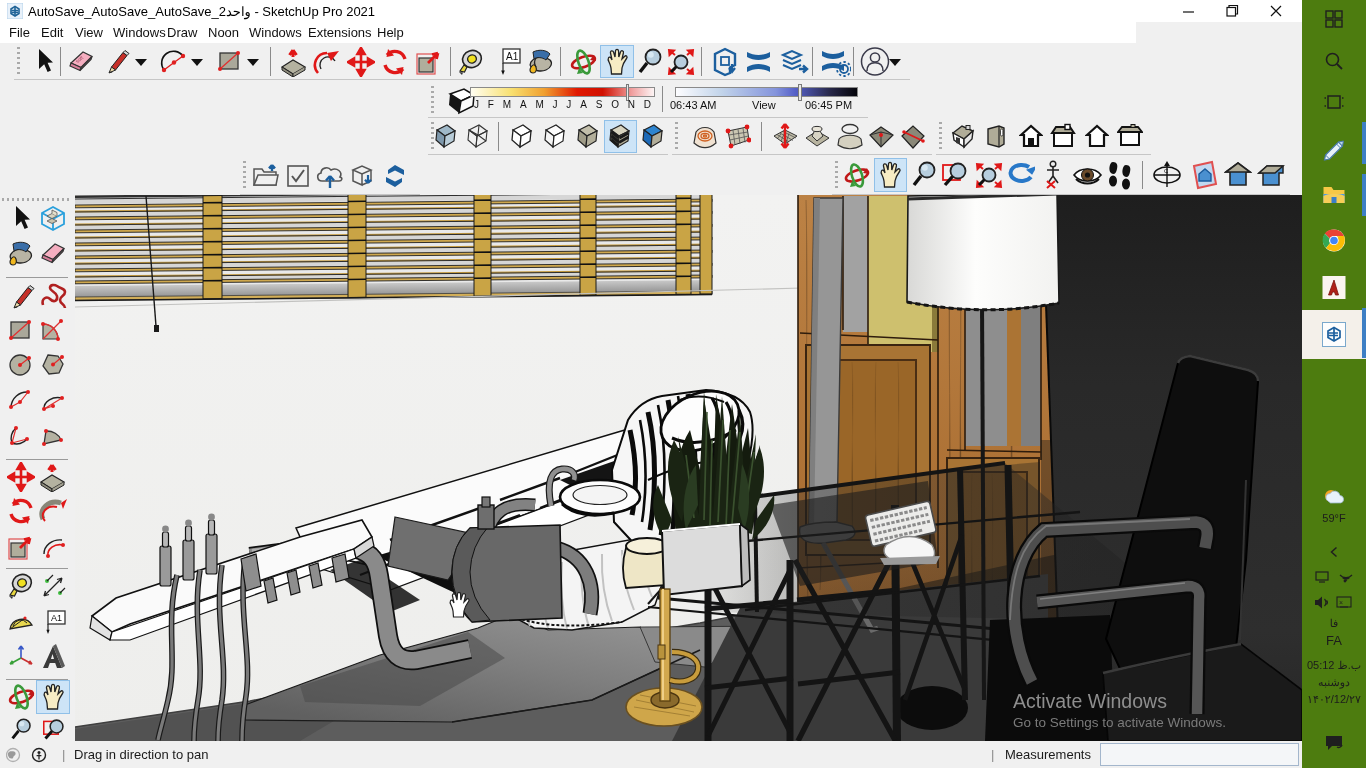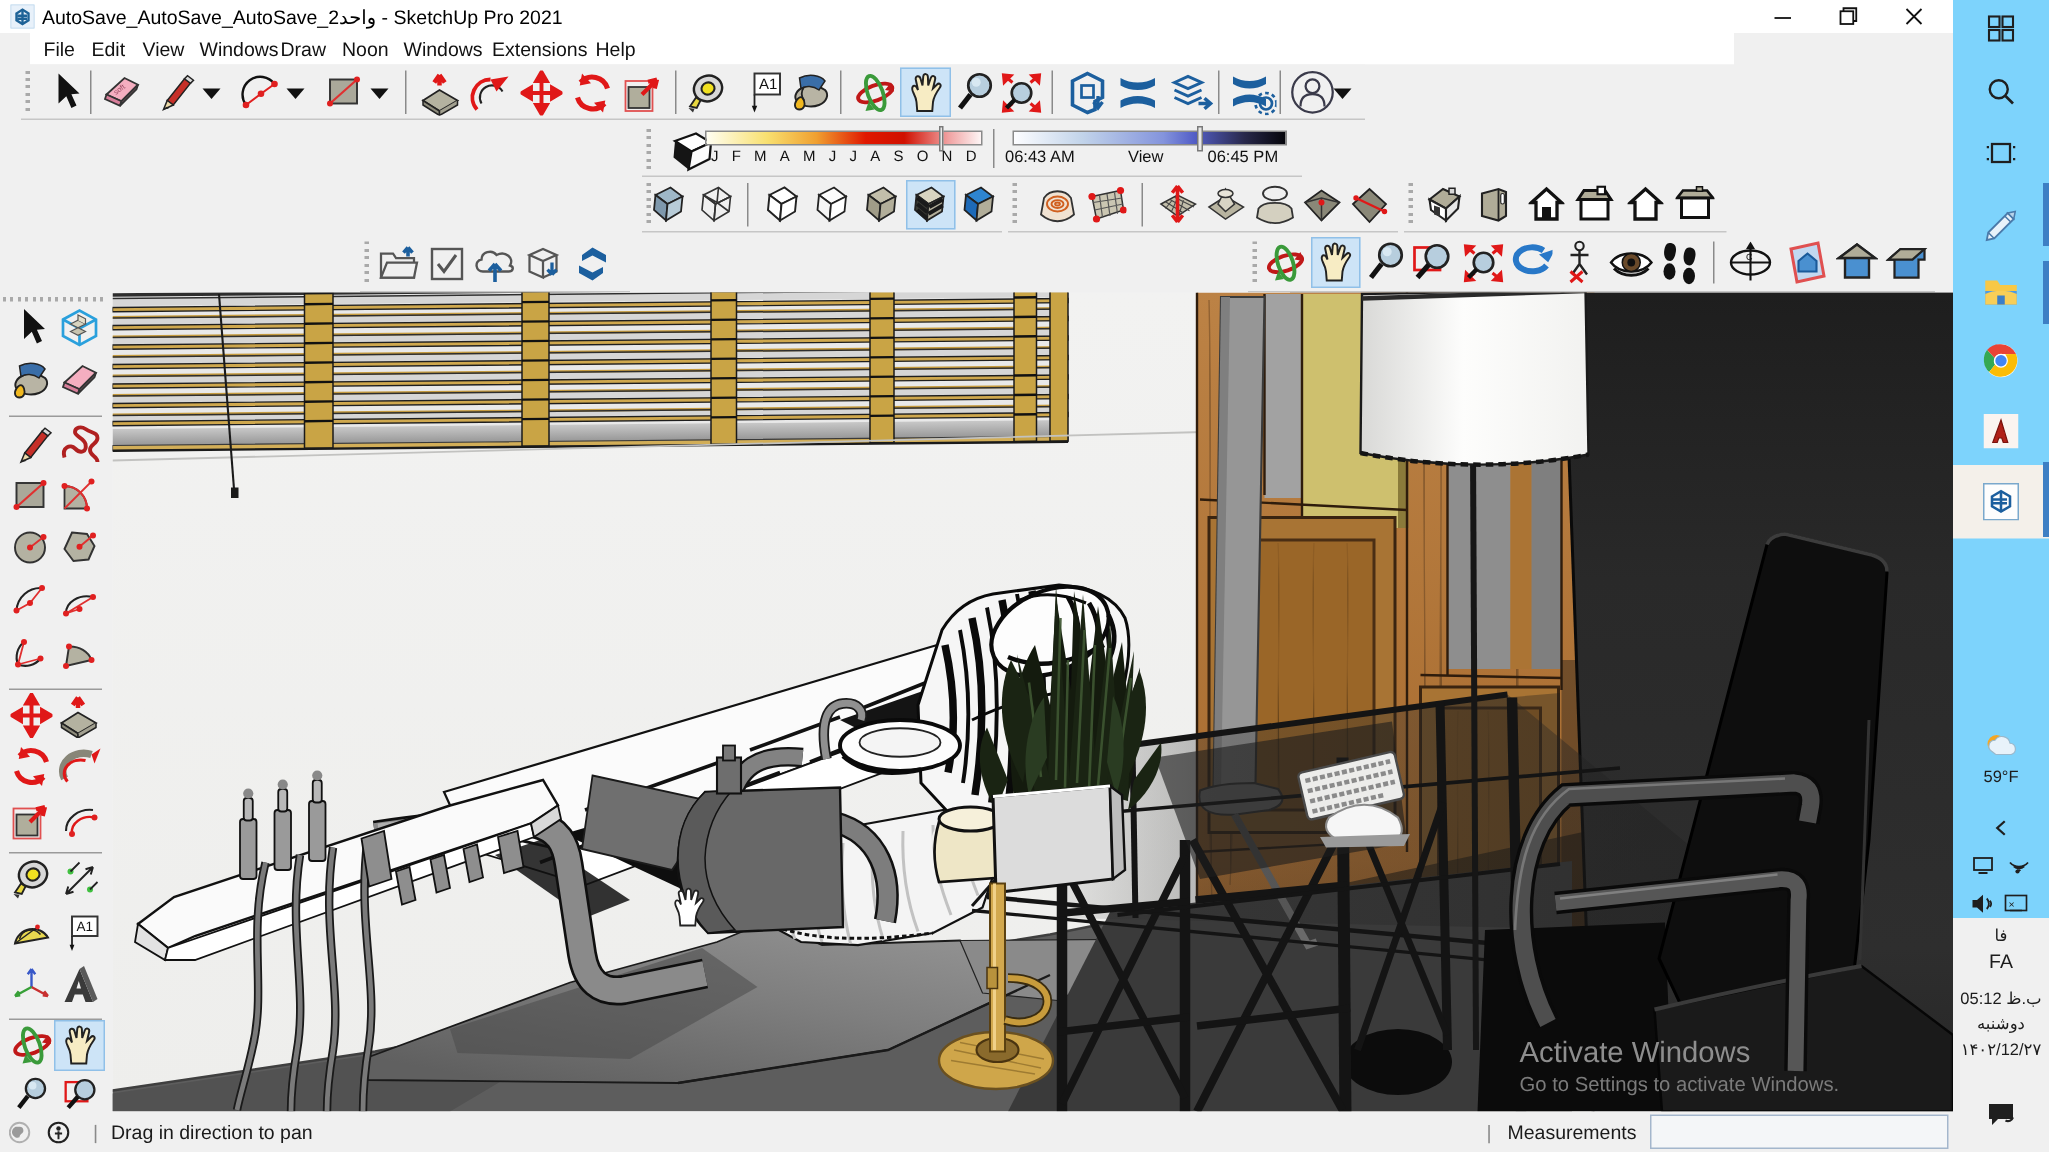--- a/index.html
+++ b/index.html
@@ -2,34 +2,34 @@
 <html><head>
 <meta charset="utf-8">
 <style>
   * { margin:0; padding:0; box-sizing:border-box; }
   html,body { width:1366px; height:768px; overflow:hidden; background:#f0f0f0;
     font-family:"Liberation Sans", sans-serif; }
   .abs { position:absolute; }
   #app { position:absolute; left:0; top:0; width:1302px; height:768px; background:#f0f0f0; }
   #titlebar { position:absolute; left:0; top:0; width:1302px; height:22px; background:#ffffff;text-align:center; }
   #titletext { position:absolute; left:28px; top:4px; font-size:13px; color:#000; white-space:nowrap; }
-  #menubar { position:absolute; left:0; top:22px; width:1136px; height:21px; background:#ffffff; font-size:13px; color:#111;margin-left:20px; }
+  #menubar { position:absolute; left:0; top:22px; width:1136px; height:21px; background:#ffffff; font-size:13px; color:#111; }
   .menuitem { position:absolute; top:3px; }
   #toolzone { position:absolute; left:0; top:43px; width:1302px; height:153px; background:#f0f0f0; }
   .tbisland { position:absolute; background:#f0f0f0; }
   .handle { position:absolute; left:3px; top:4px; bottom:4px; width:3px;
     background-image:repeating-linear-gradient(to bottom,#a9a9a9 0 2px,transparent 2px 5px); }
   .sep { position:absolute; top:4px; width:1px; background:#8a8a8a; }
   .tbtn { position:absolute; display:flex; align-items:center; justify-content:center; }
   .hil { background:#cde4f7; border:1px solid #90c0e8; }
   .drop { position:absolute; width:0; height:0; border-left:6px solid transparent; border-right:6px solid transparent; border-top:7px solid #111; }
   #leftpal { position:absolute; left:0; top:196px; width:75px; height:545px; background:#f0f0f0; }
   #viewport { position:absolute; left:75px; top:195px; width:1227px; height:546px; background:#f1f1f1; }
   #statusbar { position:absolute; left:0; top:741px; width:1302px; height:27px; background:#f0f0f0; font-size:13px; color:#1a1a1a; }
-  #taskbar { position:absolute; left:1302px; top:0; width:64px; height:612px; background:#7dd3fc; }
+  #taskbar { position:absolute; left:1302px; top:0; width:64px; height:768px; background:#4d7c0f; }
   .tbi { position:absolute; left:0; width:64px; display:flex; align-items:center; justify-content:center; }
   .accent { position:absolute; left:60px; width:4px; background:#3d7fc4; }
   .tbtxt { position:absolute; left:0; width:64px; text-align:center; color:#1c1c1c; }
 </style>
 </head>
 <body>
 <div id="app">
   <div id="titlebar">
     <svg class="abs" style="left:7px;top:3px" width="16" height="16" viewBox="0 0 16 16">
         <rect x="0" y="0" width="16" height="16" fill="#e8f1fa" stroke="#b5d2ea" stroke-width="1"></rect>

